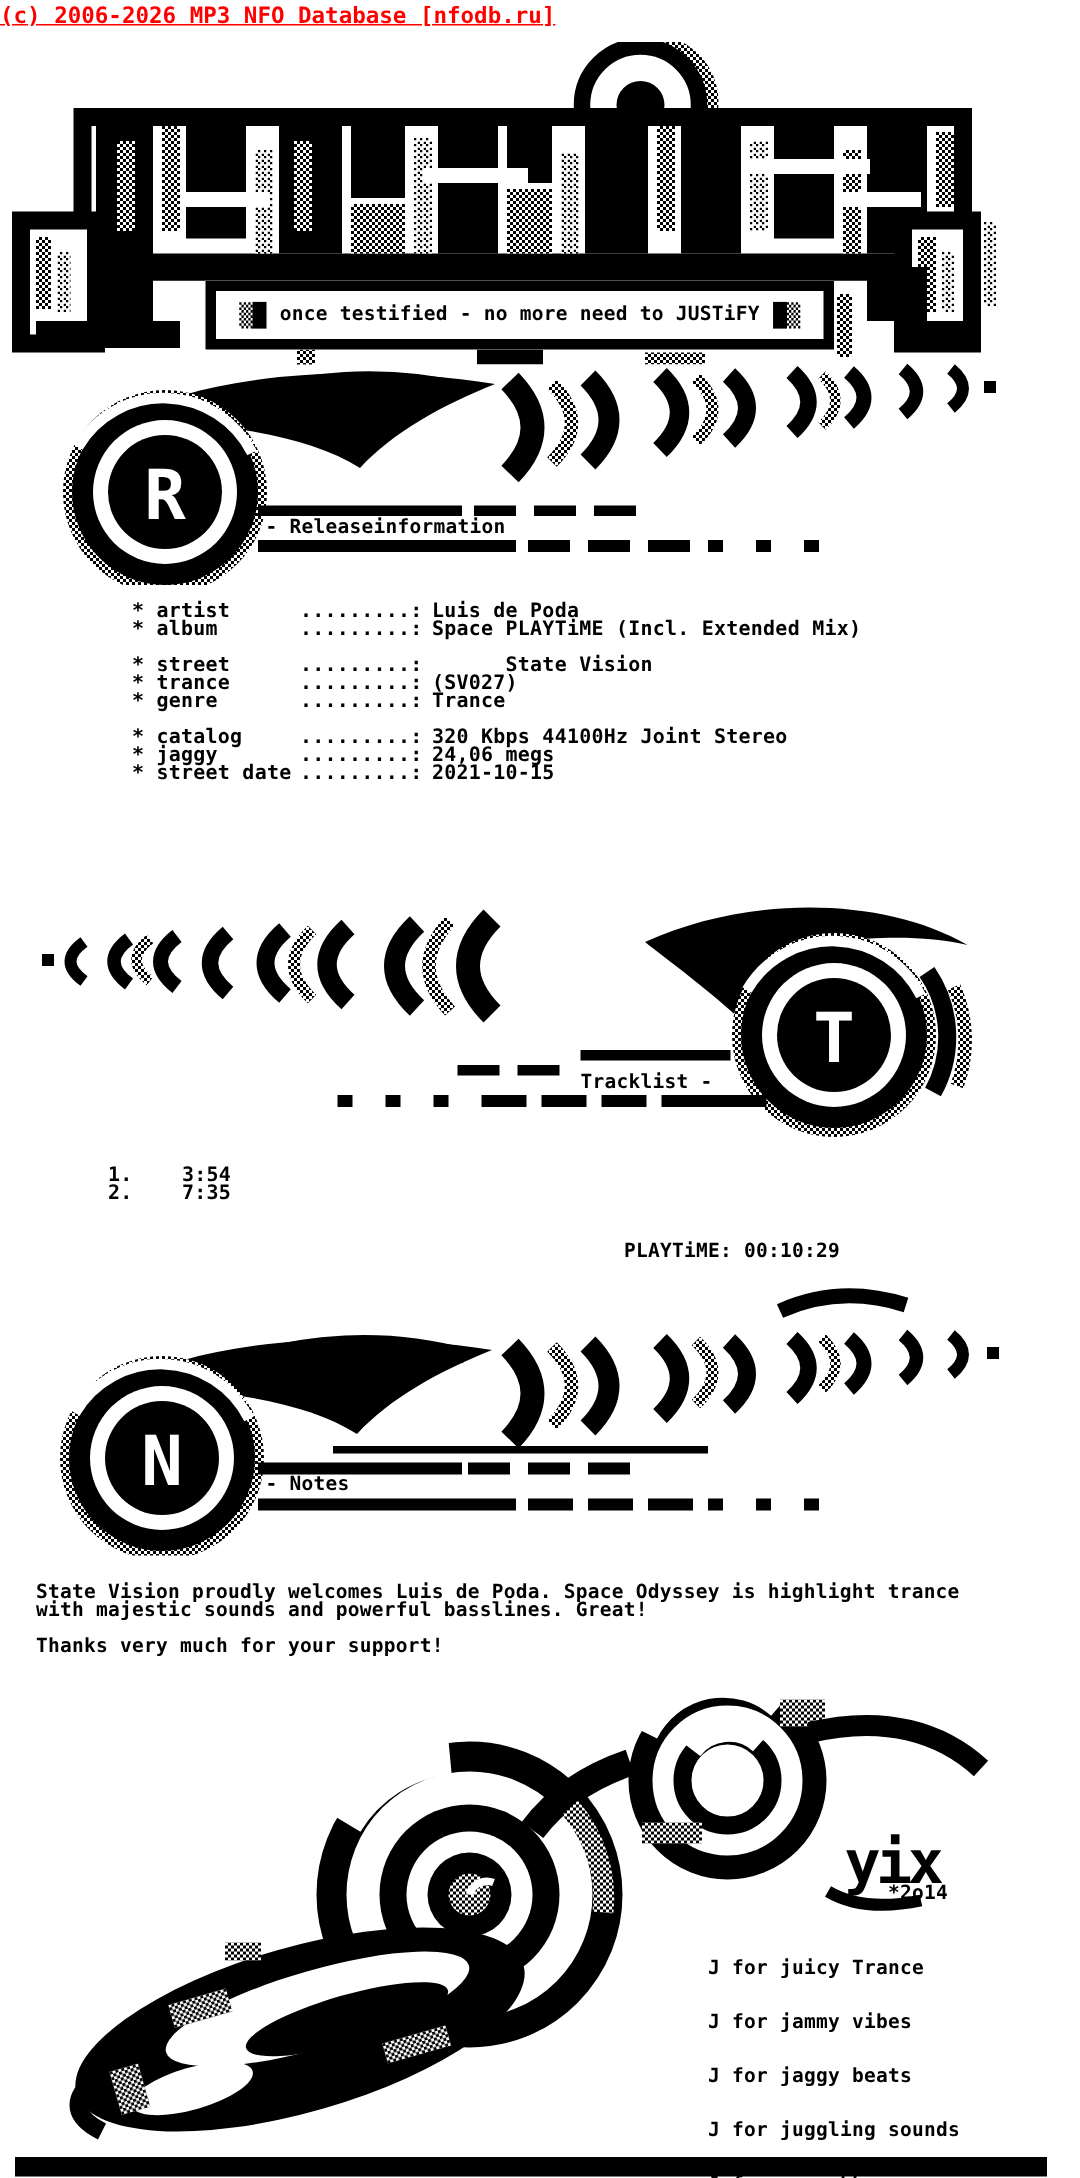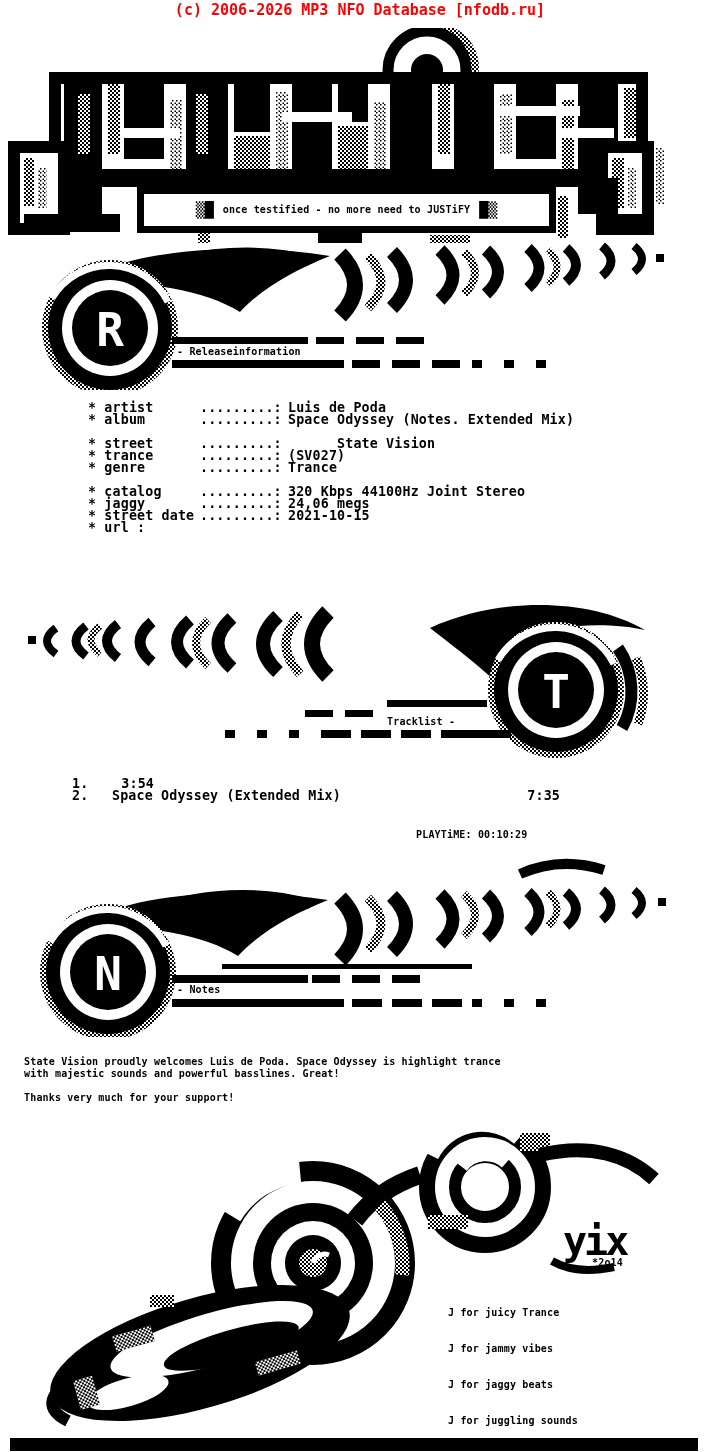--- a/index.html
+++ b/index.html
@@ -1,41 +1,41 @@
 <!DOCTYPE html>
 <html><head>
 <meta charset="utf-8">
 <style>
   html,body{margin:0;padding:0;}
   body{
     width:720px;height:1452px;position:relative;background:#fff;color:#000;
     font-family:"DejaVu Sans Mono",monospace;font-weight:bold;overflow:hidden;
   }
-  .t{position:absolute;font-size:10px;line-height:12px;letter-spacing:.17px;white-space:pre;}
-  .credit{position:absolute;top:3px;left:0;right:0;text-align:center;
-          font-size:15px;line-height:15px;letter-spacing:0;}
+  .t{position:absolute;font-size:13px;line-height:12px;letter-spacing:.17px;white-space:pre;}
+  .credit{position:absolute;top:3px;left:0;right:0;text-align:left;
+          font-size:15px;line-height:15px;letter-spacing:0;text-decoration:underline;}
   .art{position:absolute;left:0;}
   
   .banner{position:absolute;left:137px;top:187px;width:419px;height:46px;box-sizing:border-box;
           border:7px solid #000;background:#fff;display:flex;align-items:center;justify-content:center;gap:9px;}
   .banner .blk{font-size:15px;letter-spacing:0;}
   
   .nfoblock{position:absolute;left:88px;top:402px;}
   .grp{margin-bottom:12px;}
   .row{display:flex;line-height:12px;font-size:13.3px;letter-spacing:.17px;white-space:pre;}
   .k{width:112px;}
   .d{width:88px;}
   .v{white-space:pre;}
   
   .tracks{position:absolute;left:72px;top:778px;width:488px;}
   .trow{display:flex;line-height:12px;font-size:13.3px;letter-spacing:.17px;white-space:pre;}
   .tn{width:40px;}
   .tt{flex:1;}
   .tm{width:42px;text-align:right;}
-  .jfor div{line-height:12px;}
+  .jfor div{line-height:12px;margin-left:24px;}
   .botbar{position:absolute;left:10px;top:1438px;width:688px;height:13px;background:#000;}
 </style>
 </head>
 <body>
 
 <svg width="0" height="0" style="position:absolute" aria-hidden="true">
   <defs>
     <pattern id="d50" width="4" height="4" patternUnits="userSpaceOnUse">
       <rect width="4" height="4" fill="#fff"></rect>
       <path d="M0 0h2v2H0zM2 2h2v2H2z" fill="#000"></path>
@@ -144,32 +144,31 @@
   <rect x="432" y="120" width="28" height="8" fill="#000"></rect>
   <rect x="472" y="120" width="10" height="8" fill="#000"></rect>
   <rect x="504" y="120" width="10" height="8" fill="#000"></rect>
   <rect x="536" y="120" width="10" height="8" fill="#000"></rect>
 </svg>
 <div class="t" style="left:177px;top:346px">- Releaseinformation</div>
 
 <div class="nfoblock">
   <div class="grp">
     <div class="row"><span class="k">* artist</span><span class="d">.........:</span><span class="v">Luis de Poda</span></div>
-    <div class="row"><span class="k">* album</span><span class="d">.........:</span><span class="v">Space Odyssey (Notes. Extended Mix)</span></div>
+    <div class="row"><span class="k">* album</span><span class="d">.........:</span><span class="v">Space PLAYTiME (Incl. Extended Mix)</span></div>
   </div>
   <div class="grp">
     <div class="row"><span class="k">* street</span><span class="d">.........:</span><span class="v">      State Vision</span></div>
     <div class="row"><span class="k">* trance</span><span class="d">.........:</span><span class="v">(SV027)</span></div>
     <div class="row"><span class="k">* genre</span><span class="d">.........:</span><span class="v">Trance</span></div>
   </div>
   <div class="grp">
     <div class="row"><span class="k">* catalog</span><span class="d">.........:</span><span class="v">320 Kbps 44100Hz Joint Stereo</span></div>
     <div class="row"><span class="k">* jaggy</span><span class="d">.........:</span><span class="v">24,06 megs</span></div>
     <div class="row"><span class="k">* street date</span><span class="d">.........:</span><span class="v">2021-10-15</span></div>
-    <div class="row"><span class="k">* url :</span></div>
   </div>
 </div>
 
 <svg class="art" style="top:588px" width="720" height="180" viewBox="0 0 720 180">
   <rect x="28" y="48" width="8" height="8" fill="#000"></rect>
   <path d="M 56 40 q -18 13 0 26" stroke="#000" stroke-width="8" fill="none"></path>
   <path d="M 86 38 q -20 15 0 30" stroke="#000" stroke-width="9" fill="none"></path>
   <path d="M 118 36 q -22 17 0 34" stroke="#000" stroke-width="10" fill="none"></path>
   <path d="M 152 34 q -24 20 0 40" stroke="#000" stroke-width="11" fill="none"></path>
   <path d="M 190 32 q -26 22 0 44" stroke="#000" stroke-width="12" fill="none"></path>
@@ -202,21 +201,21 @@
   <rect x="401" y="142" width="30" height="8" fill="#000"></rect>
   <rect x="441" y="142" width="70" height="8" fill="#000"></rect>
 </svg>
 <div class="t" style="left:387px;top:716px">Tracklist -</div>
 
 <div class="tracks">
   <div class="trow">
     <span class="tn">1.</span><span class="tm">3:54</span>
   </div>
   <div class="trow">
-    <span class="tn">2.</span><span class="tt">Space Odyssey (Extended Mix)</span><span class="tm">7:35</span>
+    <span class="tn">2.</span><span class="tm">7:35</span>
   </div>
 </div>
 <div class="t" style="left:416px;top:829px">PLAYTiME: 00:10:29</div>
 
 <svg class="art" style="top:852px" width="720" height="185" viewBox="0 0 720 185">
   <path d="M 78 72 C 138 40 238 34 328 48 C 293 62 260 80 238 104 C 203 82 148 74 78 72 Z" fill="#000"></path>
   <path d="M 150 60 C 200 40 260 38 310 52" stroke="#000" stroke-width="10" fill="none"></path>
   <path d="M 520 22 q 40 -18 84 -4" stroke="#000" stroke-width="10" fill="none"></path>
   <path d="M 340 46 q 30 31 0 62" stroke="#000" stroke-width="16" fill="none"></path>
   <path d="M 392 44 q 28 28 0 56" stroke="#000" stroke-width="14" fill="none"></path>

